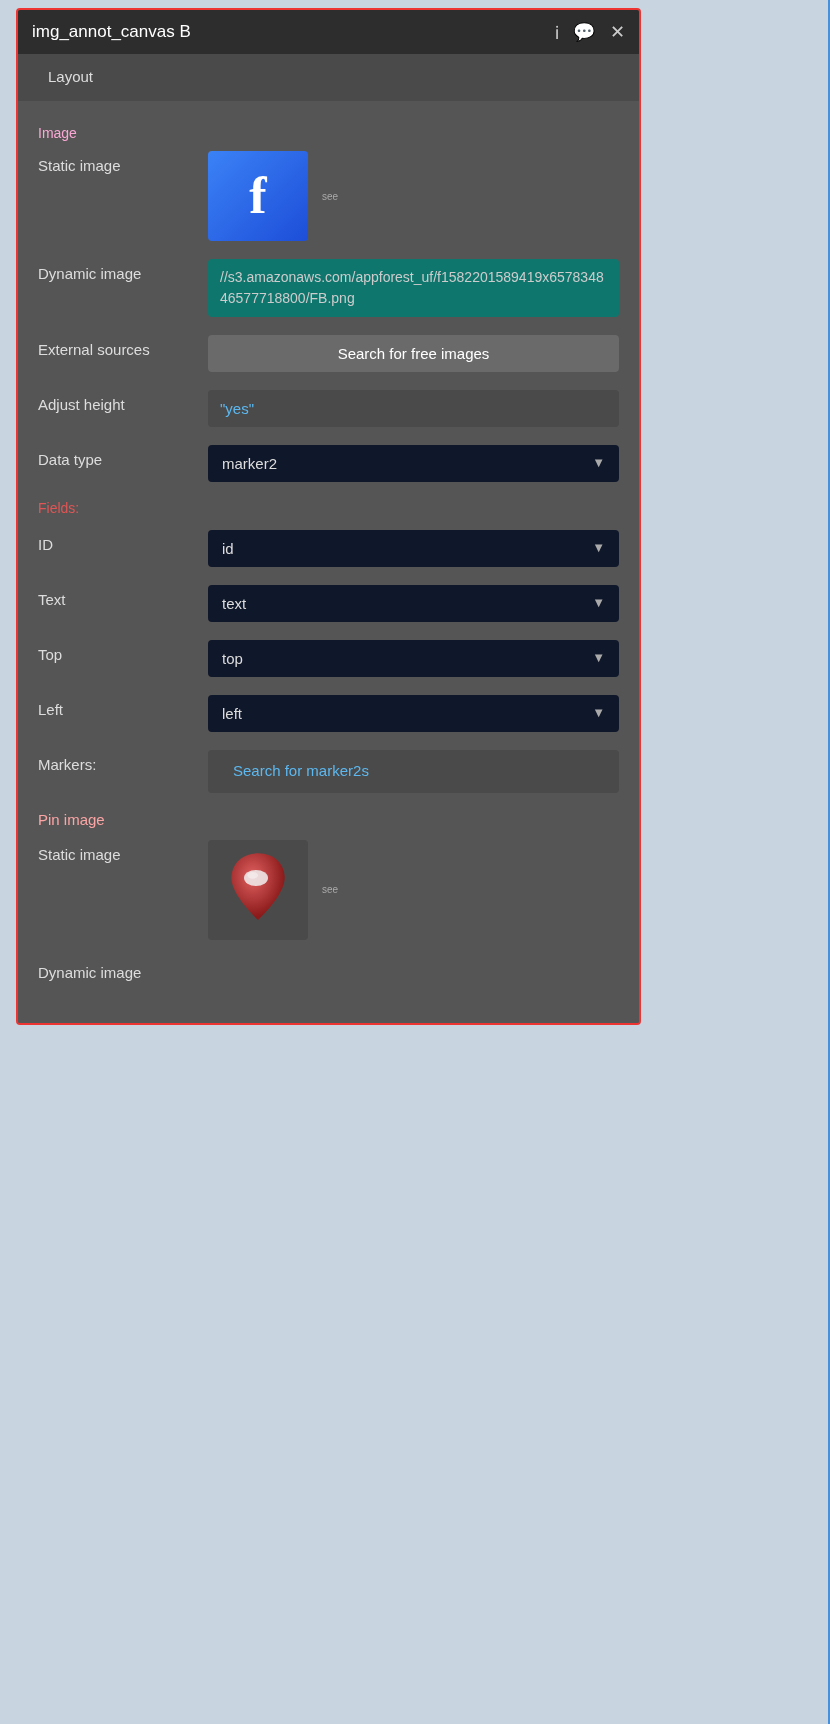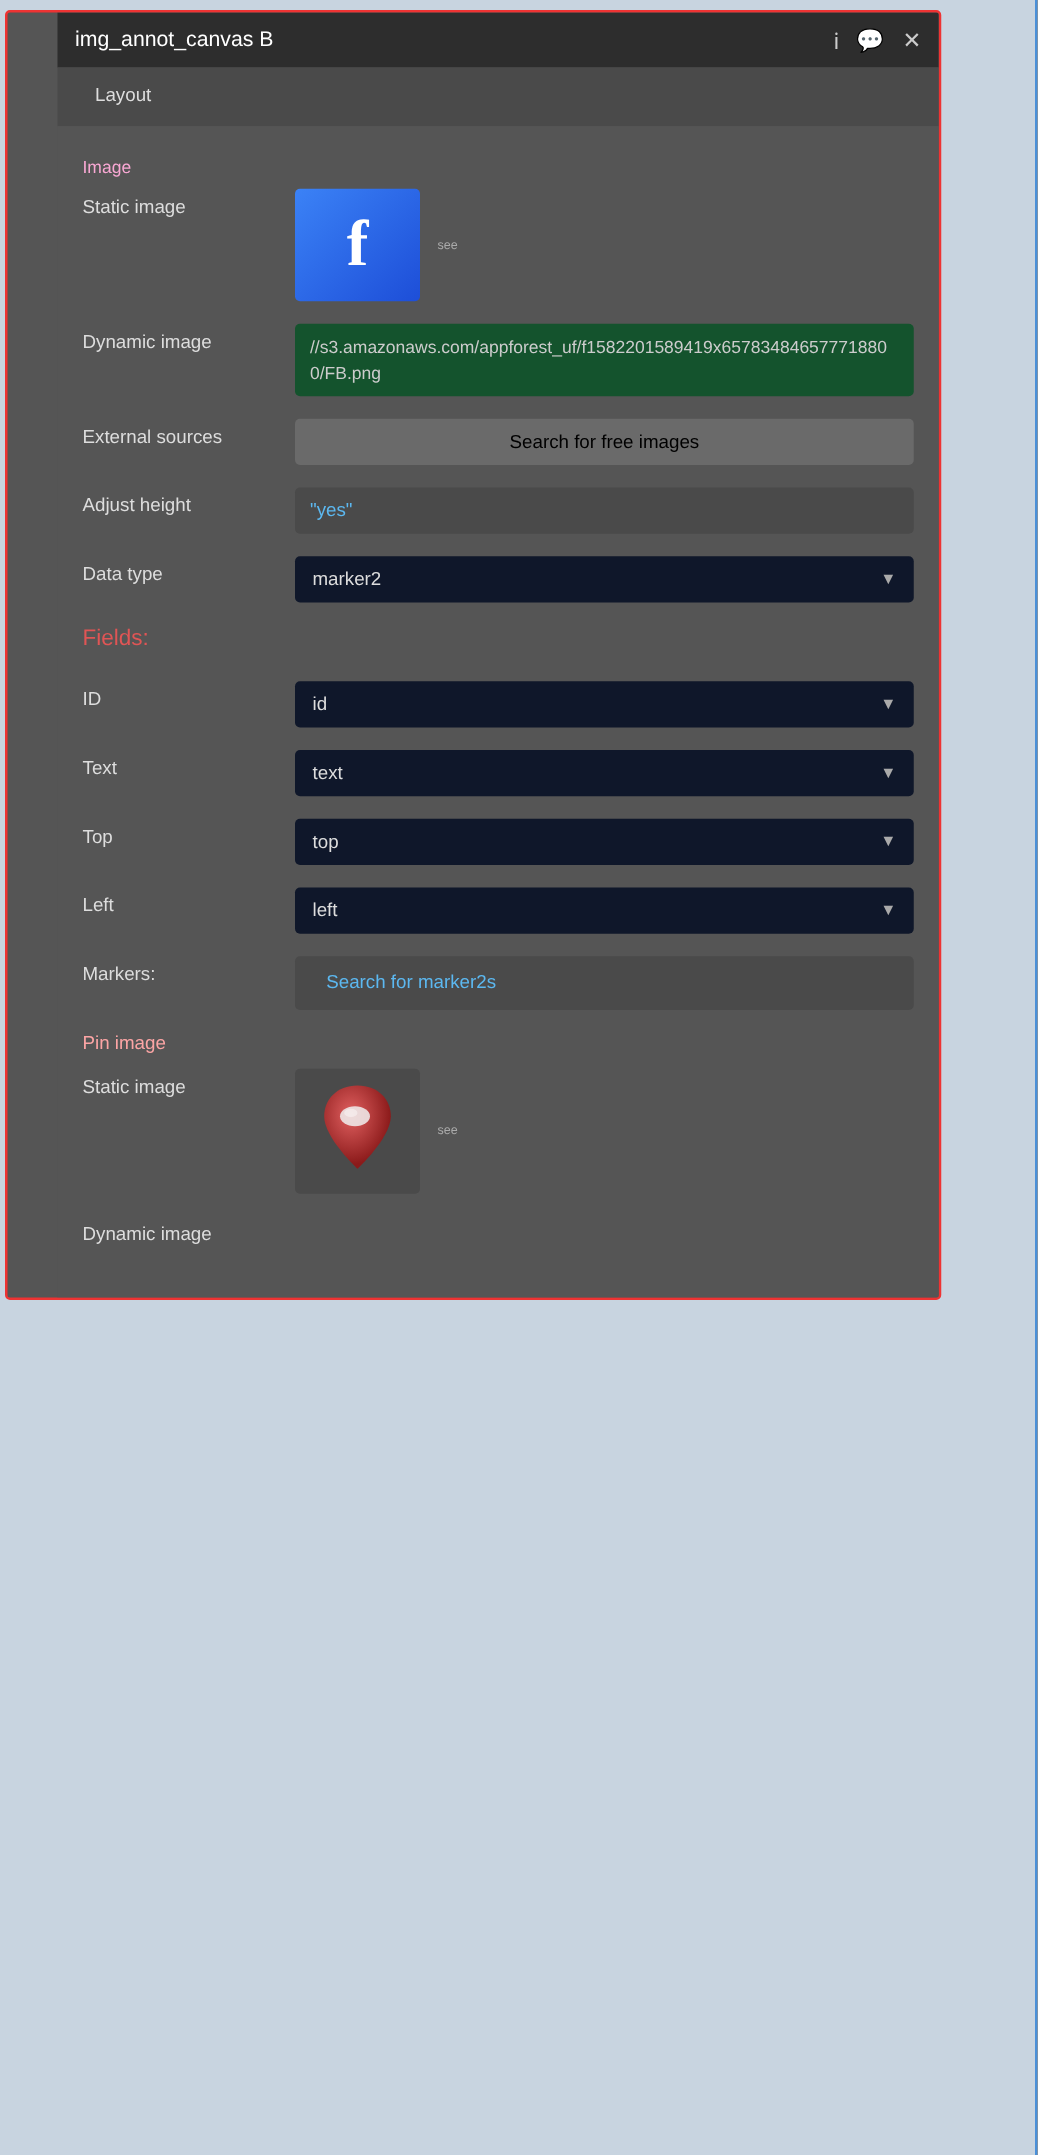--- a/index.html
+++ b/index.html
@@ -15,28 +15,27 @@
       position: absolute;
       right: 0;
       top: 0;
       width: 2px;
       height: 100%;
       background: #4a90d9;
     }
 
     .panel-container {
       position: absolute;
-      left: 4px;
+      left: 16px;
       top: 8px;
-      width: 749px;
+      width: 625px;
       background: #555;
       border: 2.5px solid #e33;
       border-radius: 4px;
       overflow: hidden;
-      padding-left: 40px;
     }
 
     
     .title-bar {
       background: #2d2d2d;
       color: #fff;
       display: flex;
       align-items: center;
       justify-content: space-between;
       padding: 10px 14px;
@@ -128,32 +127,32 @@
       line-height: 1;
     }
 
     .see-link {
       color: #aaa;
       font-size: 10px;
       cursor: pointer;
     }
 
     .dynamic-image-box {
-      background: #14532d;
+      background: #0f766e;
       border-radius: 4px;
       padding: 8px 12px;
       color: #ccc;
       font-size: 14px;
       line-height: 1.5;
       word-break: break-all;
     }
 
     .search-button {
       background: #6a6a6a;
-      color: #000000;
+      color: #ffffff;
       border: none;
       border-radius: 4px;
       padding: 10px 18px;
       font-size: 15px;
       cursor: pointer;
       width: 100%;
       text-align: center;
     }
 
     .adjust-height-value {
@@ -178,22 +177,22 @@
       width: 100%;
     }
 
     .dropdown-arrow {
       color: #aaa;
       font-size: 13px;
     }
 
     .fields-label {
       color: #e05555;
-      font-size: 18px;
-      margin-bottom: 24px;
+      font-size: 14px;
+      margin-bottom: 14px;
       margin-top: 4px;
     }
 
     .search-link {
       color: #5cb8f0;
       font-size: 15px;
       cursor: pointer;
       text-decoration: none;
       margin-left: 11px;
     }

